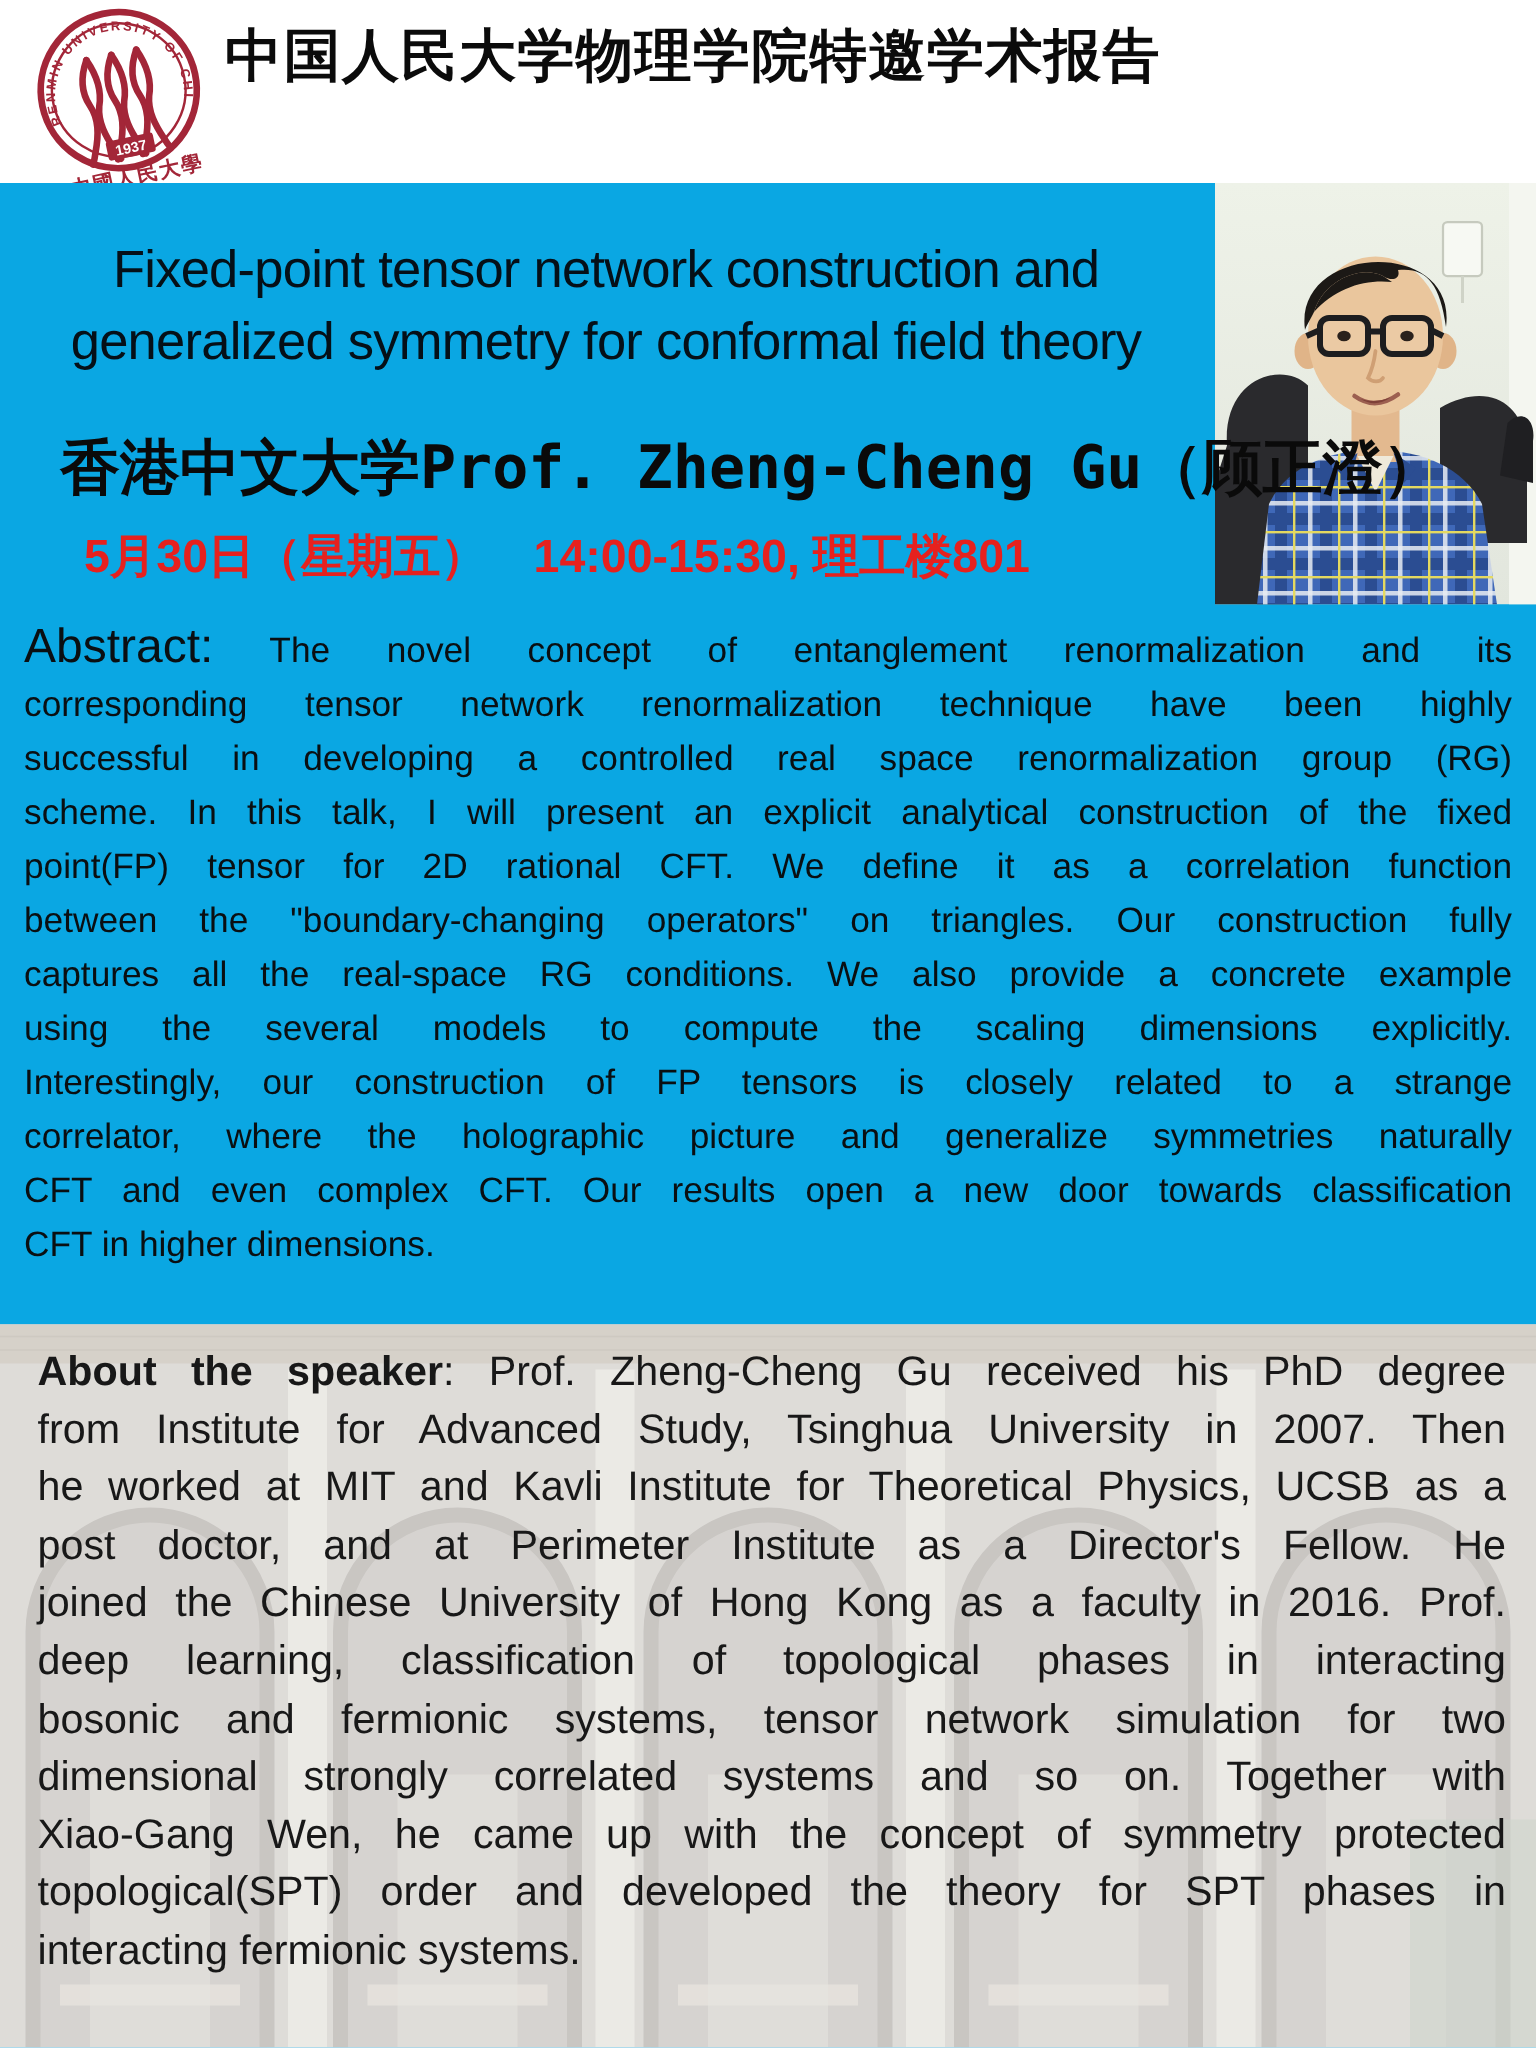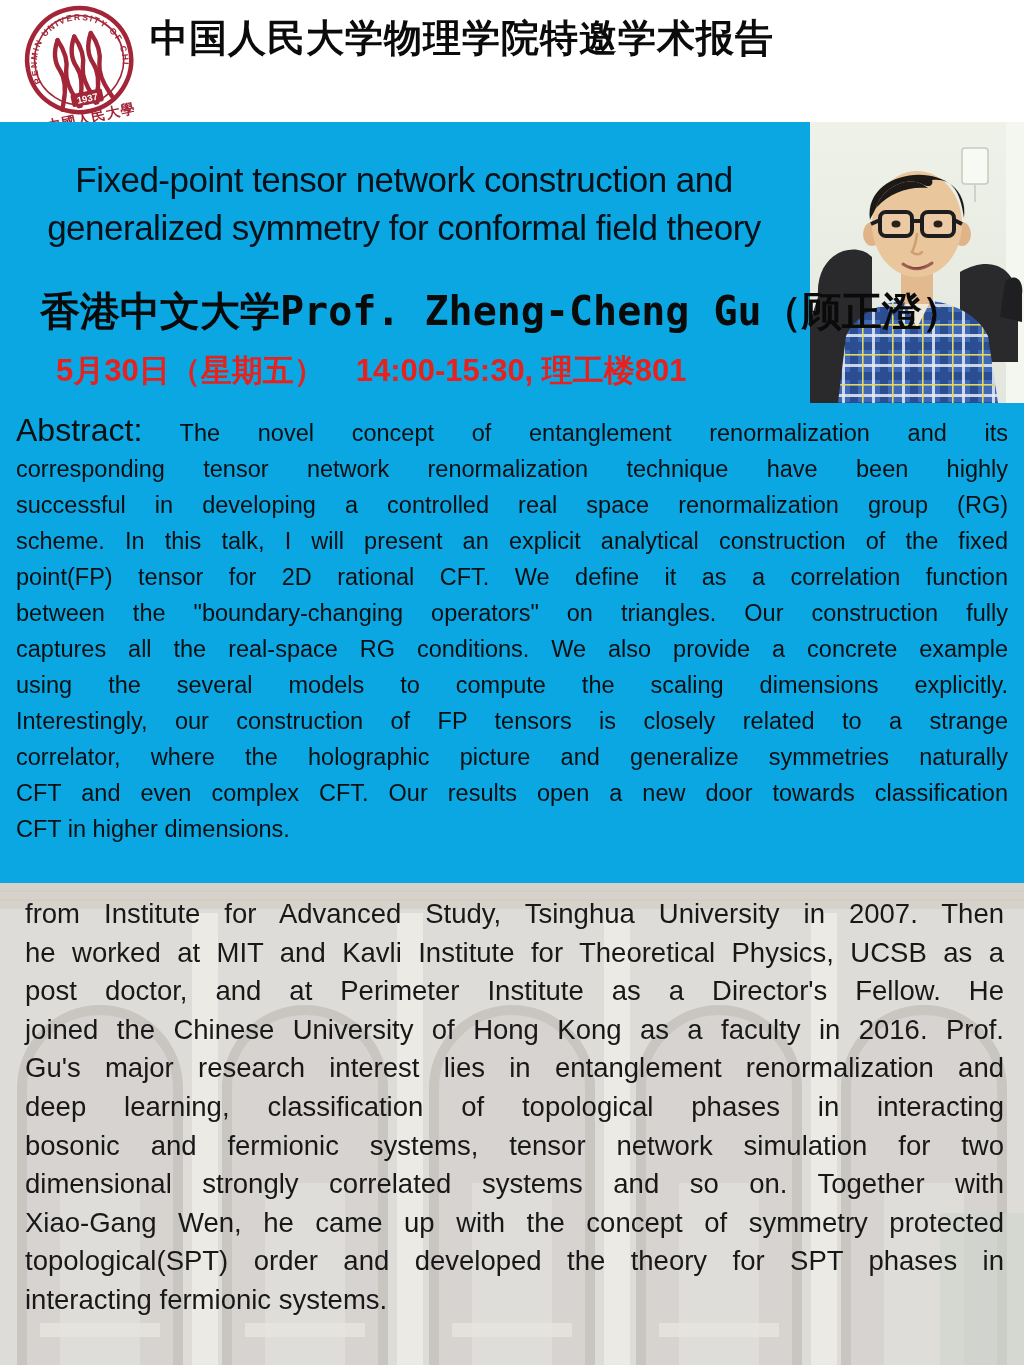--- a/index.html
+++ b/index.html
@@ -207,26 +207,29 @@
       </g>
       <rect x="192" y="30" width="26" height="452" fill="#e5e3de" opacity="0.9"></rect>
       <rect x="397" y="30" width="26" height="452" fill="#e5e3de" opacity="0.9"></rect>
       <rect x="604" y="30" width="26" height="452" fill="#e5e3de" opacity="0.9"></rect>
       <rect x="811" y="30" width="26" height="452" fill="#e5e3de" opacity="0.9"></rect>
       <rect x="940" y="330" width="84" height="152" fill="#b9c4b8" opacity="0.55"></rect>
       <rect width="1024" height="482" fill="#ffffff" opacity="0.28"></rect>
     </svg>
 
     <div class="about-text">
+      <div class="jline first-line">
+        <b>About the speaker</b><span>:</span>
+        <span>Prof. Zheng-Cheng Gu received his PhD degree</span>
+      </div>
       <div class="jlines">
           <div class="jline">from Institute for Advanced Study, Tsinghua University in 2007. Then</div>
           <div class="jline">he worked at MIT and Kavli Institute for Theoretical Physics, UCSB as a</div>
           <div class="jline">post doctor, and at Perimeter Institute as a Director's Fellow. He</div>
           <div class="jline">joined the Chinese University of Hong Kong as a faculty in 2016. Prof.</div>
-          <div class="jline">Gu's major research interest lies in entanglement renormalization and</div>
           <div class="jline">deep learning, classification of topological phases in interacting</div>
           <div class="jline">bosonic and fermionic systems, tensor network simulation for two</div>
           <div class="jline">dimensional strongly correlated systems and so on. Together with</div>
           <div class="jline">Xiao-Gang Wen, he came up with the concept of symmetry protected</div>
           <div class="jline">topological(SPT) order and developed the theory for SPT phases in</div>
           <div class="jline">interacting fermionic systems.</div>
         </div>
     </div>
   </div>
 

